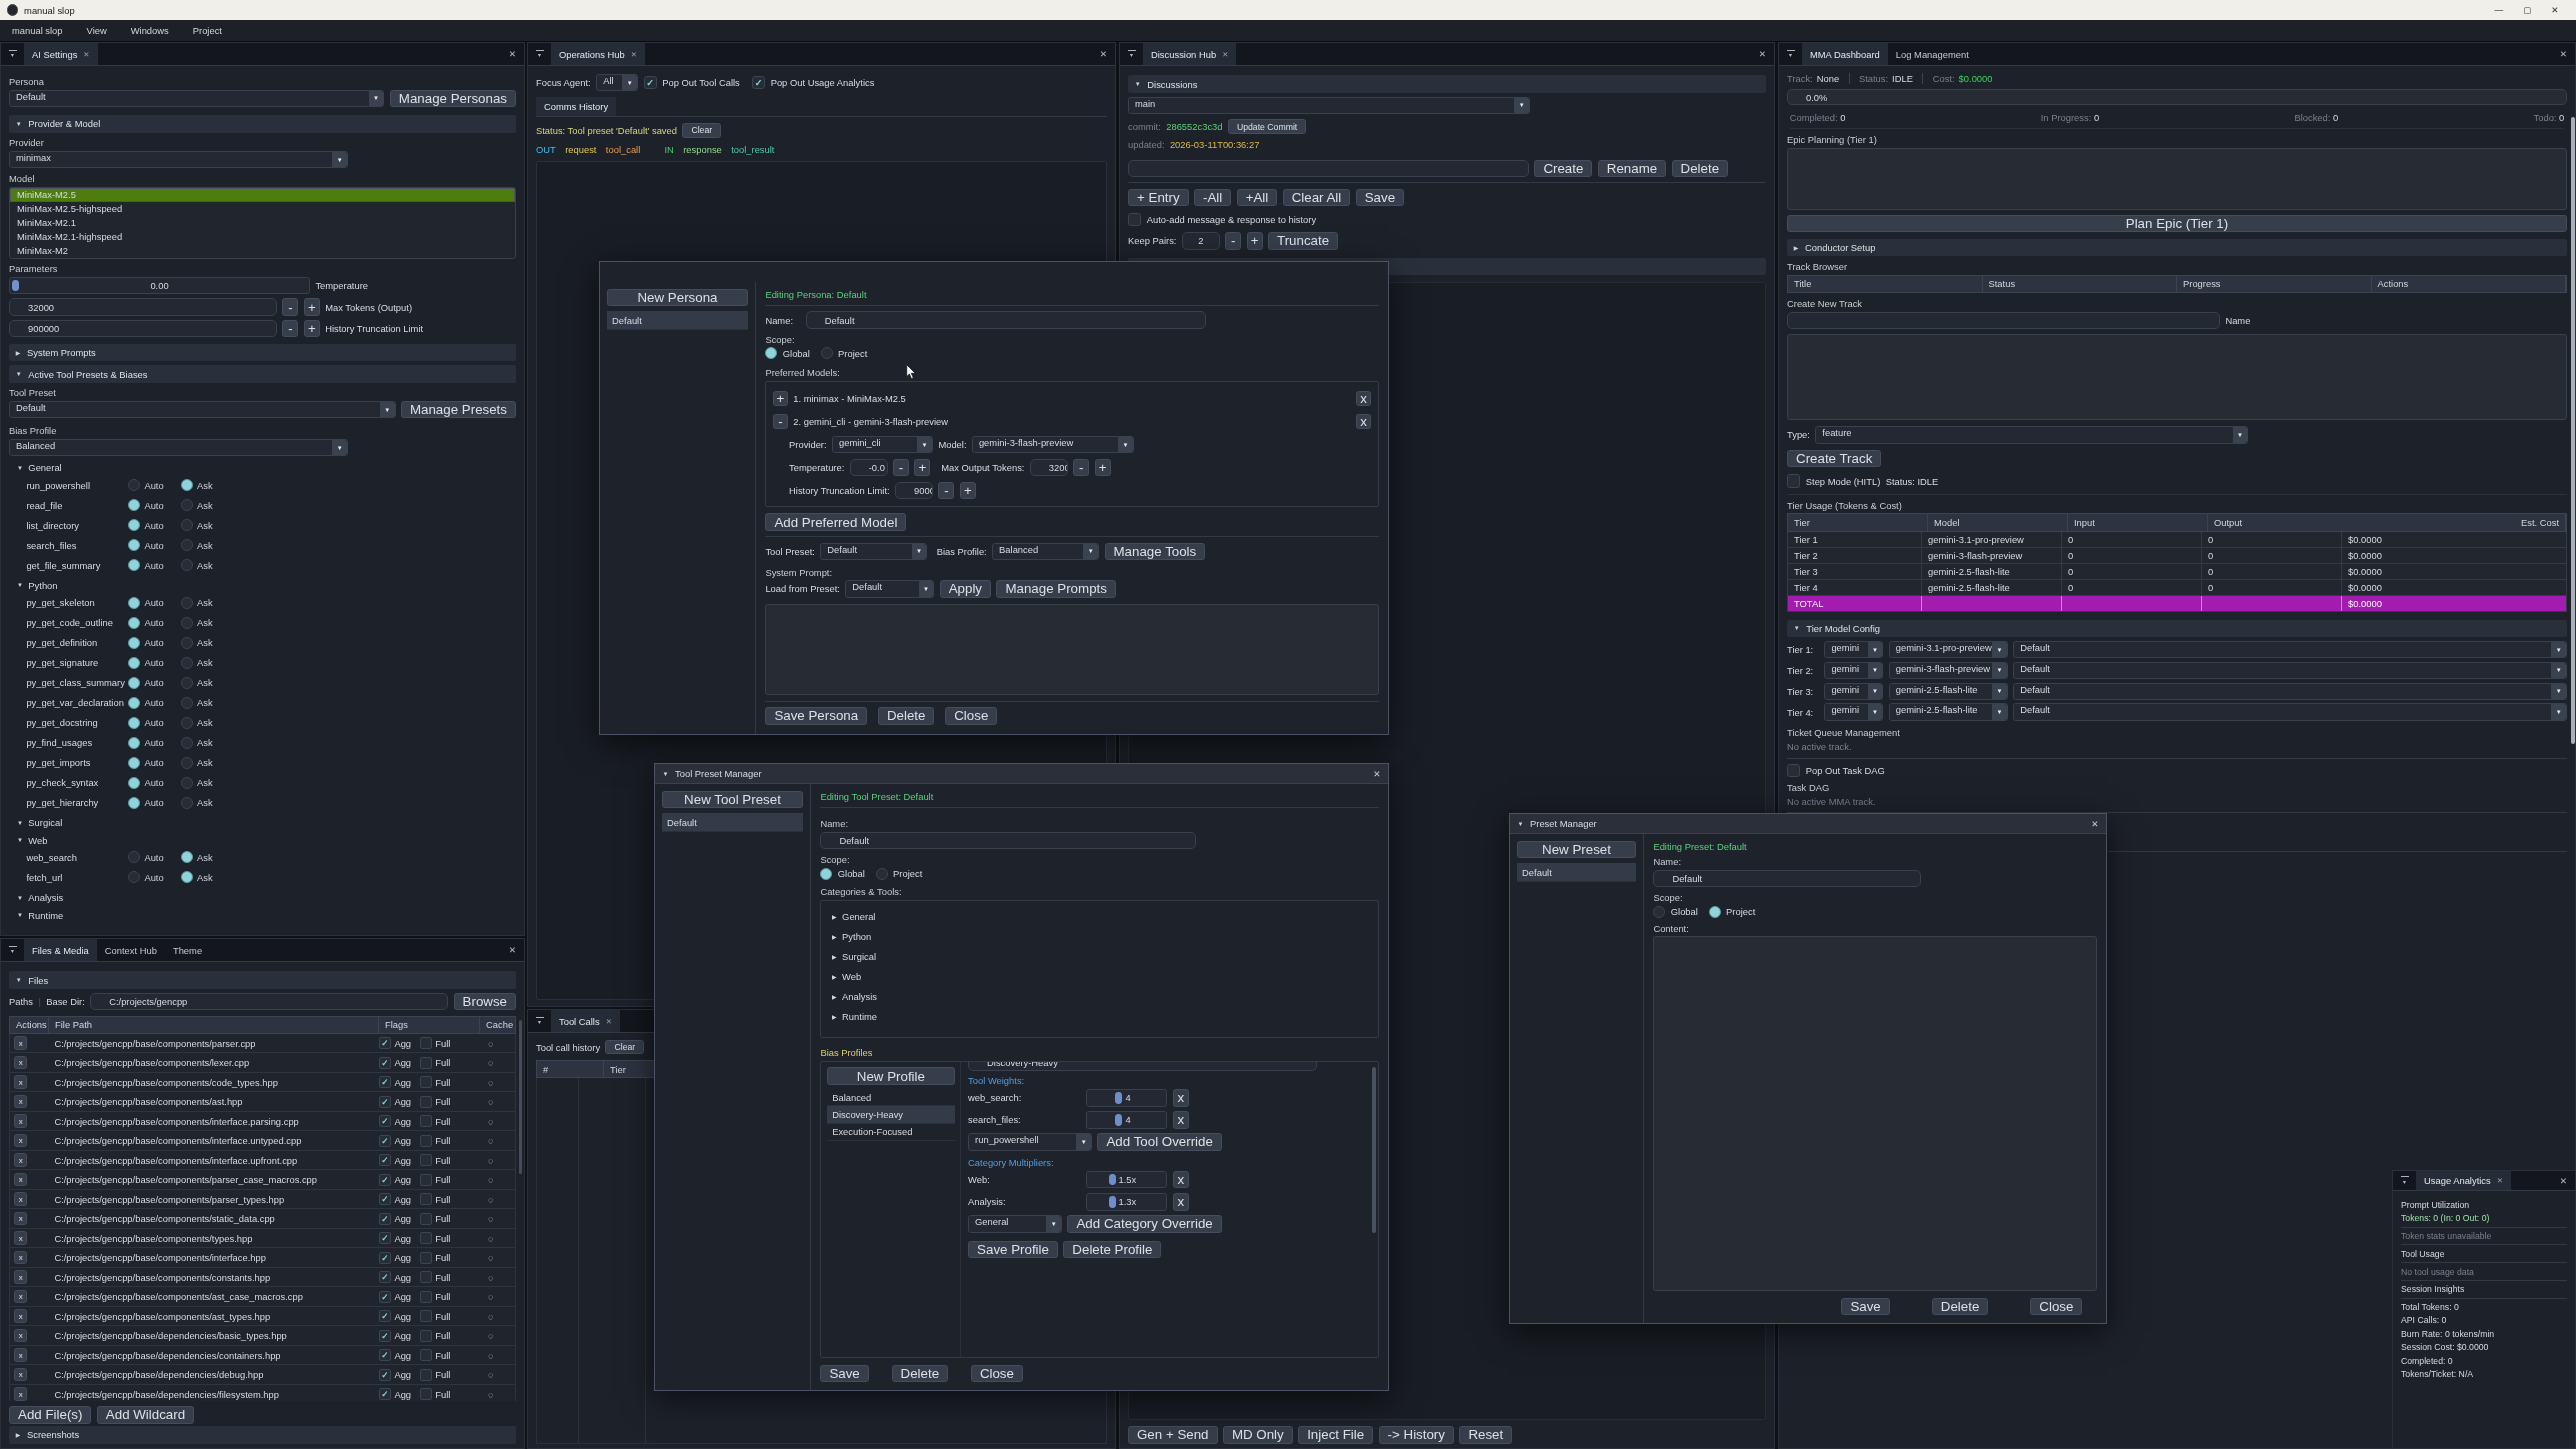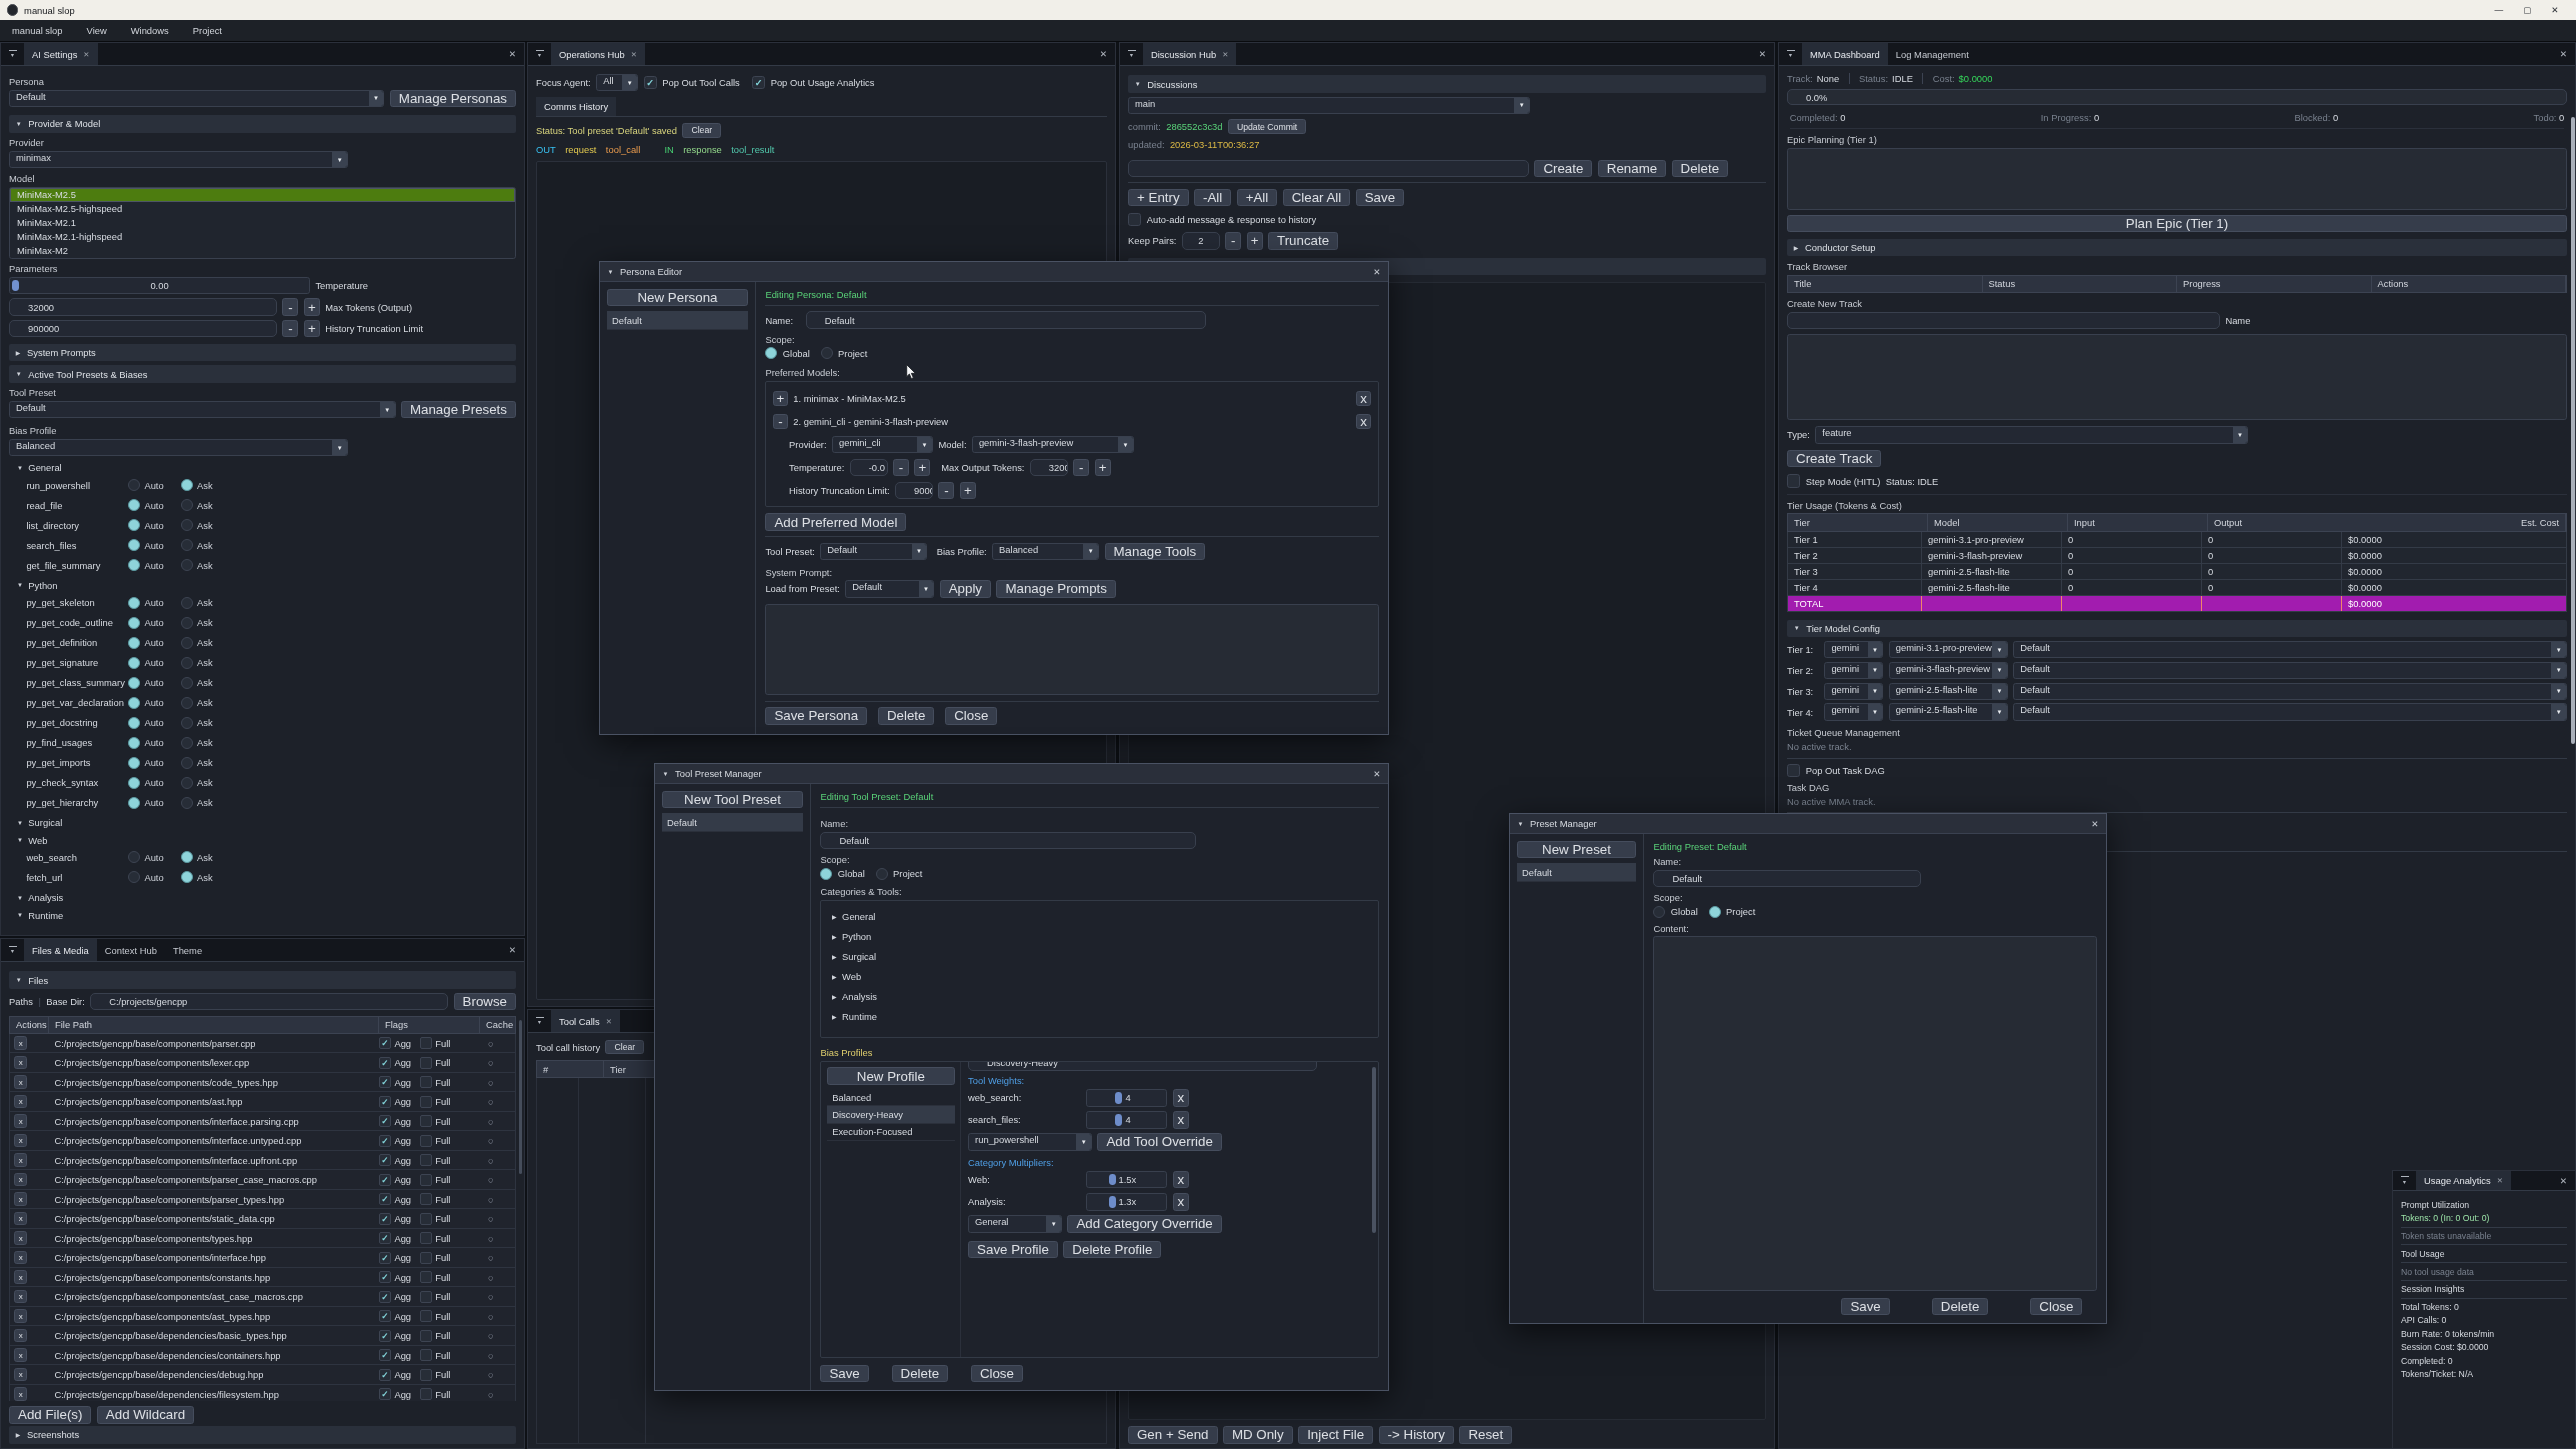--- a/index.html
+++ b/index.html
@@ -1059,25 +1059,20 @@
     </div>
     <div class="bar" style="margin:0">
       <i class="ic tri-r"></i>
       <span>Screenshots</span>
     </div>
   </div>
   <div class="scrollv" style="right:2px;top:81px;height:154px"></div>
 </div>
 
 <div class="win" style="left:599px;top:261px;width:790px;height:474px;z-index:10">
-  <div class="winh">
-    <i class="ic tri-d"></i>
-    <span>Persona Editor</span>
-    <i class="ic winx"></i>
-  </div>
   <div class="winbody">
     <div class="wlist">
       <button class="btn">New Persona</button>
       <div>
 
           <div class="wlrow" data-sel="true">
             <span>Default</span>
           </div>
         </div>
     </div>

